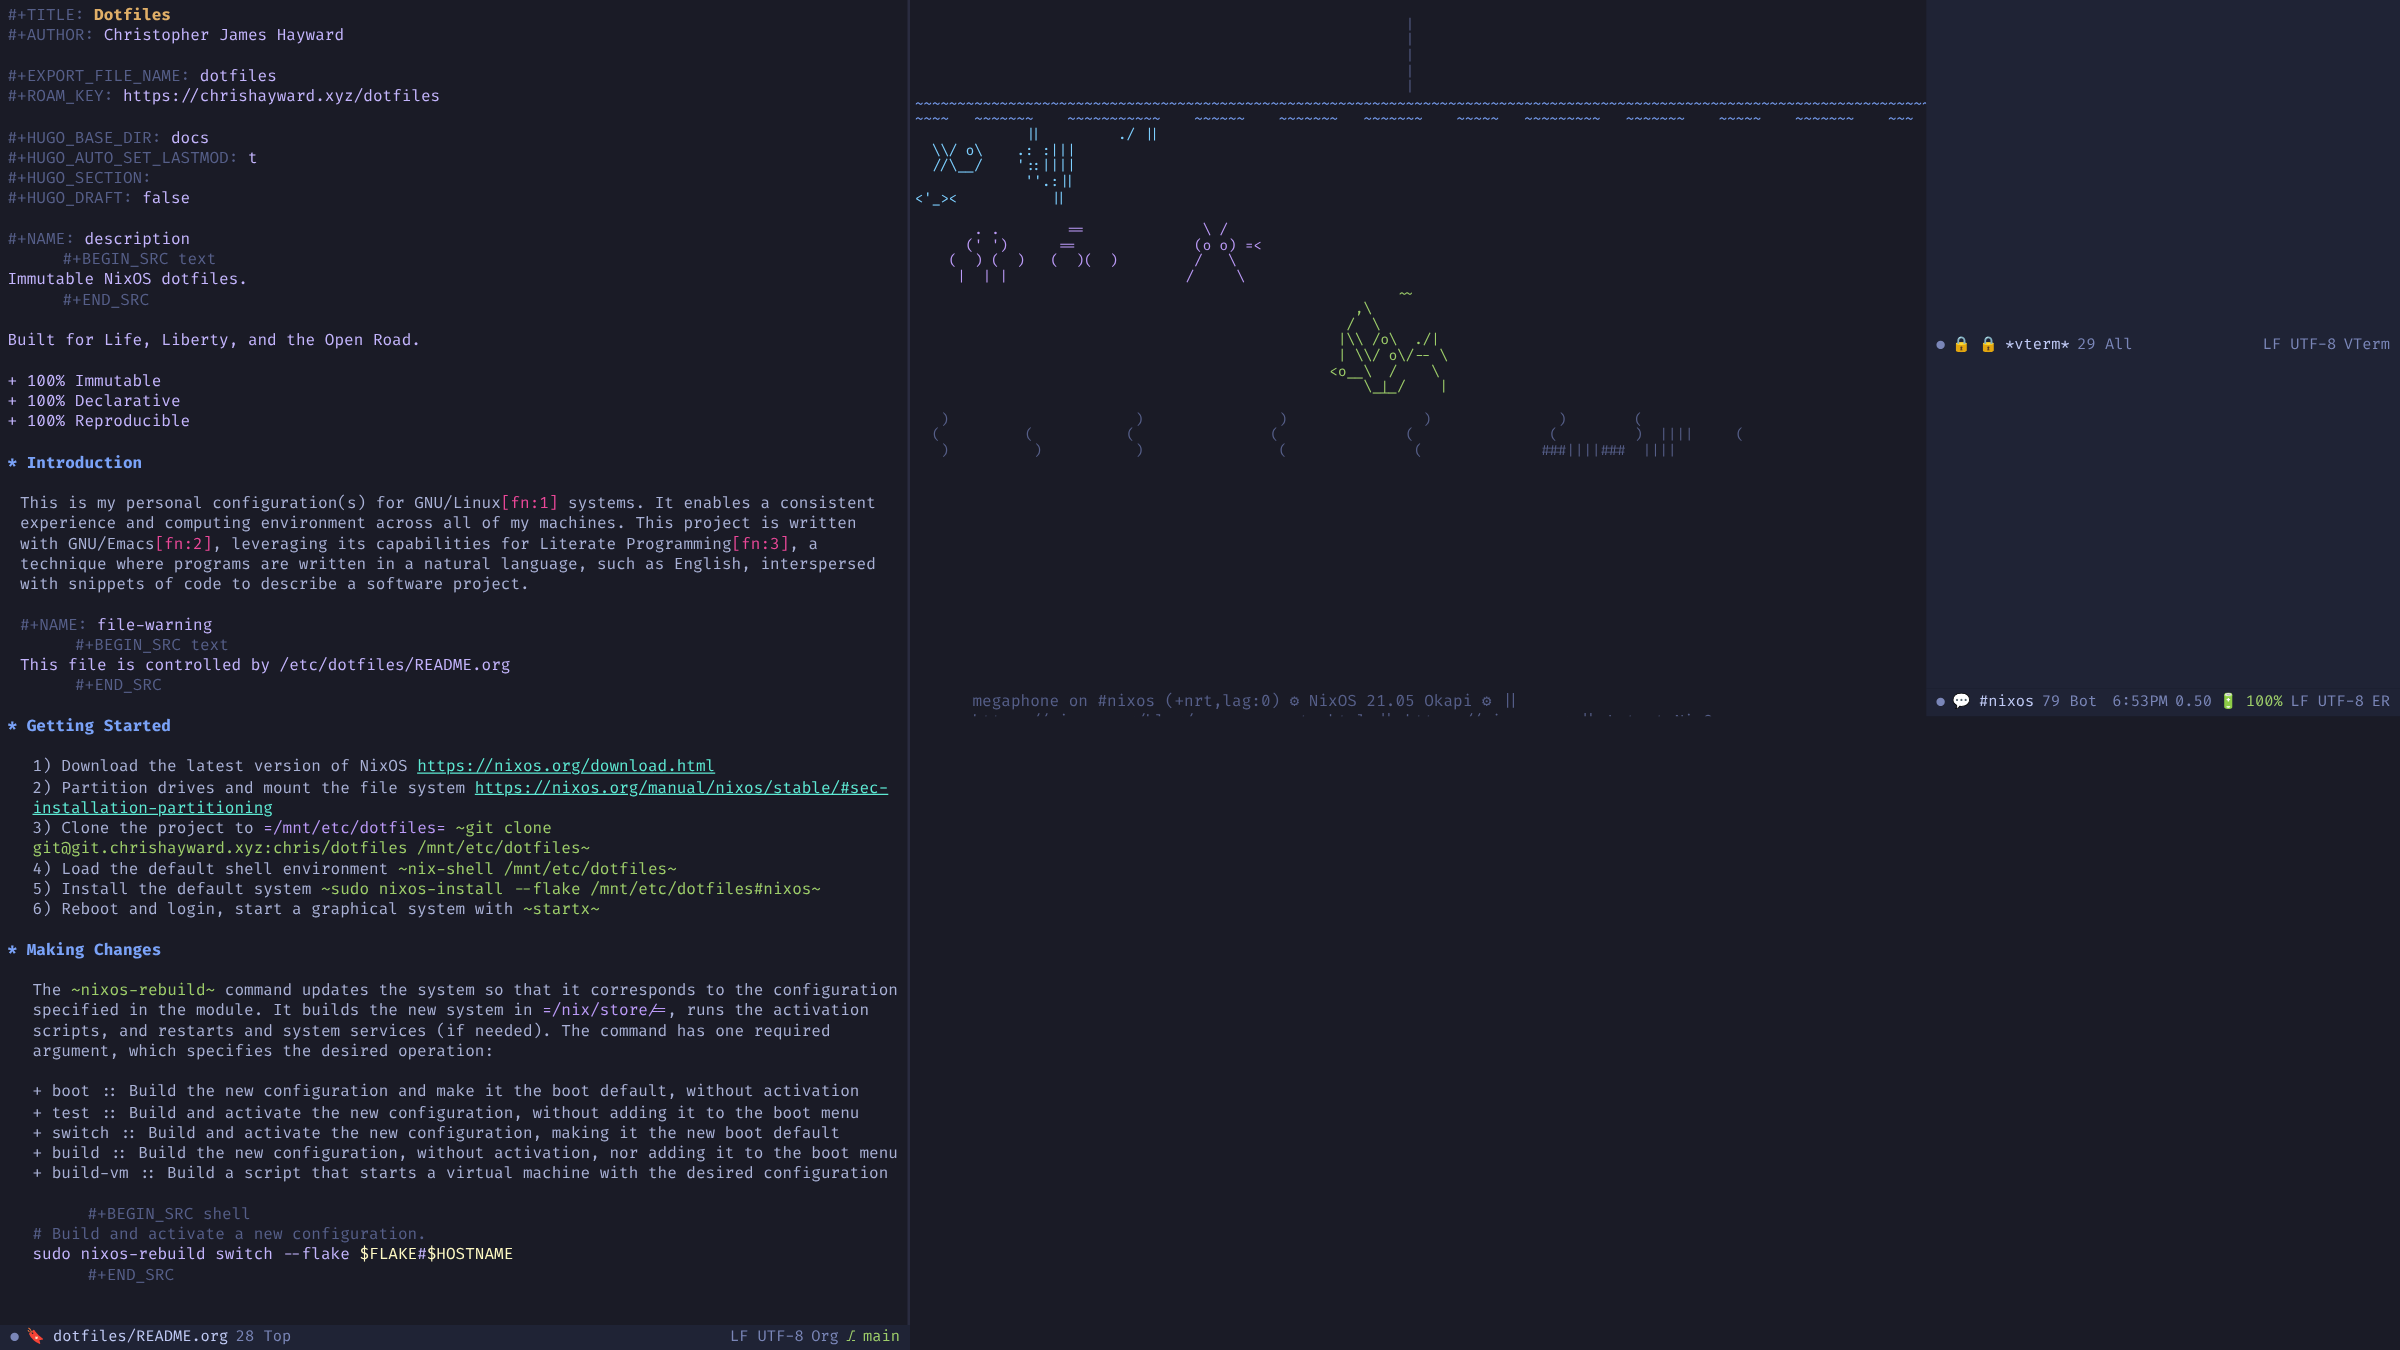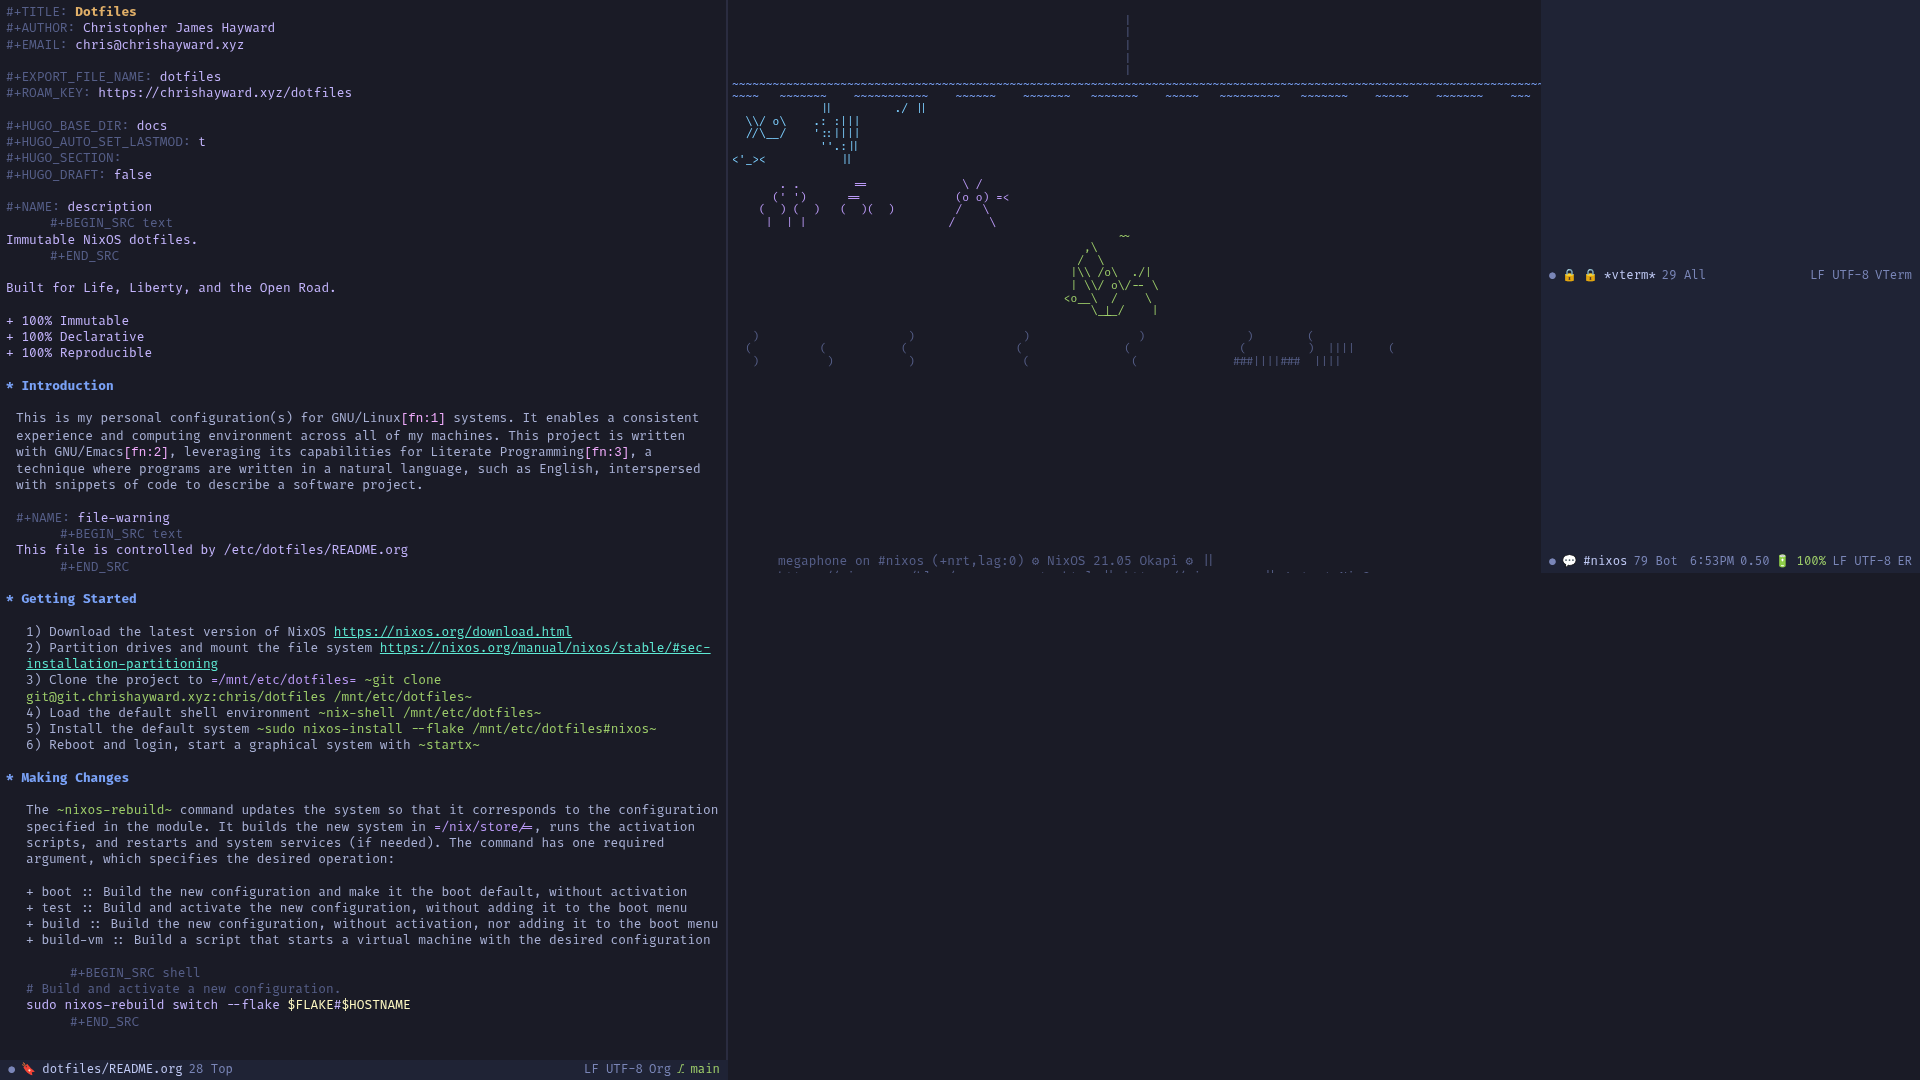--- a/index.html
+++ b/index.html
@@ -54,21 +54,21 @@
   white-space: nowrap;
 }
 .modeline-left { grid-column: 1; grid-row: 2; }
 .modeline-erc-row { grid-column: 2; grid-row: 2; background:#1f2335;}
 .spacer { flex: 1; }
 .kw   { color: #565f89; }
 .val  { color: #c4b5fd; }
 .title{ color: #e0af68; font-weight: bold; }
 .head { color: #7aa2f7; font-weight: bold; }
 .link { color: #5eead4; text-decoration: underline; }
-.fn   { color: #f0abfc; font-family: Liberation Mono, monospace; }
+.fn   { color: #ec4899; }
 .dim  { color: #565f89; margin-left: 44px; }
 .inline{ color: #bb9af7; text-align: right; }
 .cmd  { color: #9ece6a; }
 .comment { color: #565f89; }
 .var  { color: #fef9c3; }
 .ml-item { color:#7a86b8; }
 .ml-accent { color:#c0caf5; }
 .ml-branch { color:#9ece6a; }
 .ml-bat { color:#9ece6a; }
 .vl-center { color:#565f89; }
@@ -76,21 +76,20 @@
 .ascii-cat { color:#bb9af7;}
 .ascii-whale{color:#9ece6a;}
 </style>
 </head>
 <body>
 
 <div class="pane-left">
   <div>
     <div><span class="kw">#+TITLE:</span> <span class="title">Dotfiles</span></div>
     <div><span class="kw">#+AUTHOR:</span> <span class="val">Christopher James Hayward</span></div>
-    <div><span class="kw">#+EMAIL:</span> <span class="val">chris@chrishayward.xyz</span></div>
     <br>
     <div><span class="kw">#+EXPORT_FILE_NAME:</span> <span class="val">dotfiles</span></div>
     <div><span class="kw">#+ROAM_KEY:</span> <span class="val">https://chrishayward.xyz/dotfiles</span></div>
     <br>
     <div><span class="kw">#+HUGO_BASE_DIR:</span> <span class="val">docs</span></div>
     <div><span class="kw">#+HUGO_AUTO_SET_LASTMOD:</span> <span class="val">t</span></div>
     <div><span class="kw">#+HUGO_SECTION:</span></div>
     <div><span class="kw">#+HUGO_DRAFT:</span> <span class="val">false</span></div>
     <br>
     <div><span class="kw">#+NAME:</span> <span class="val">description</span></div>
@@ -131,20 +130,21 @@
   <br>
   <div><span class="head">* </span><span class="head">Making Changes</span></div>
   <br>
   <div style="padding-left:20px">
     <span>The </span><span class="cmd">~nixos-rebuild~</span><span> command updates the system so that it corresponds to the configuration specified in the module. It builds the new system in </span><span class="inline">=/nix/store/=</span><span>, runs the activation scripts, and restarts and system services (if needed). The command has one required argument, which specifies the desired operation:</span>
   </div>
   <br>
   <div style="padding-left:20px">
     <div><span>+ boot :: Build the new configuration and make it the boot default, without activation</span></div>
     <div><span>+ test :: Build and activate the new configuration, without adding it to the boot menu</span></div>
+    <div><span>+ switch :: Build and activate the new configuration, making it the new boot default</span></div>
     <div><span>+ build :: Build the new configuration, without activation, nor adding it to the boot menu</span></div>
     <div><span>+ build-vm :: Build a script that starts a virtual machine with the desired configuration</span></div>
   </div>
   <br>
   <div style="padding-left:20px">
     <div class="dim">#+BEGIN_SRC shell</div>
     <div class="comment"># Build and activate a new configuration.</div>
     <div><span class="val">sudo nixos-rebuild switch --flake </span><span class="var">$FLAKE</span><span class="val">#</span><span class="var">$HOSTNAME</span></div>
     <div class="dim">#+END_SRC</div>
   </div>

